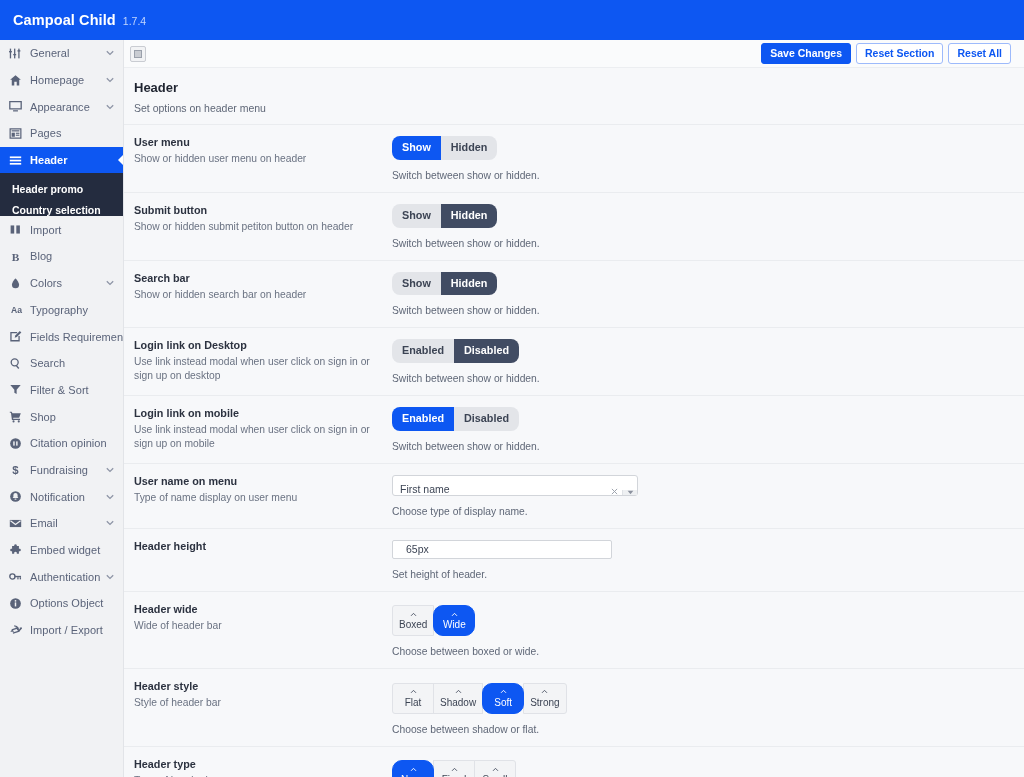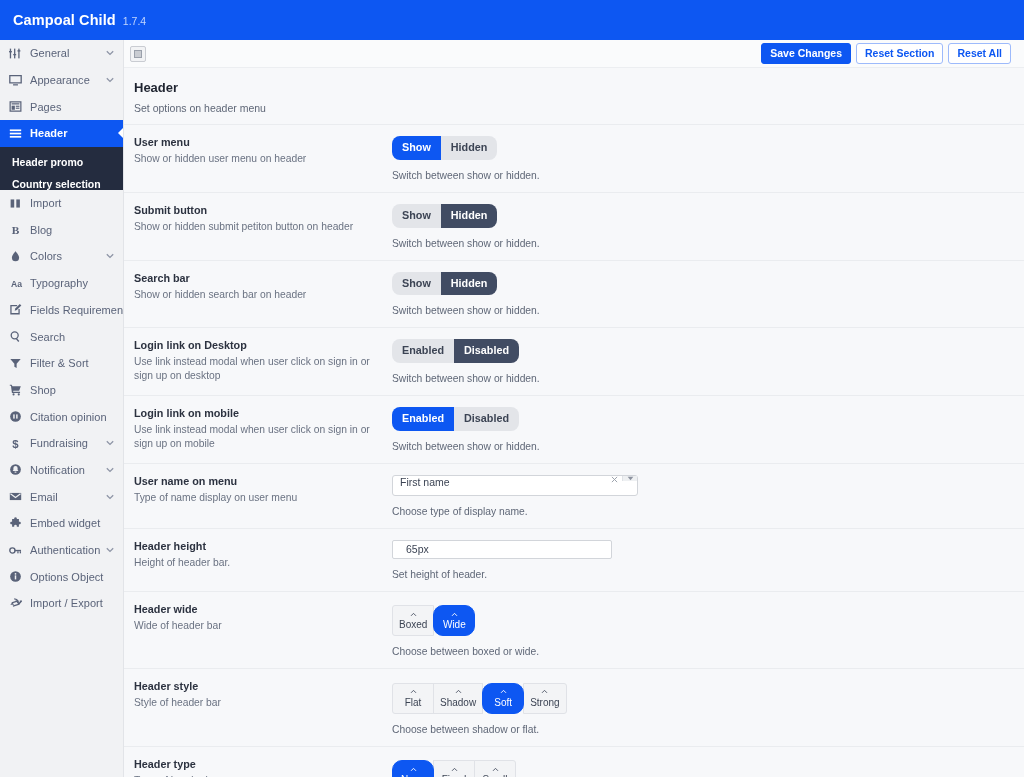--- a/index.html
+++ b/index.html
@@ -164,21 +164,21 @@
     background: #0d57f2; border-color: #0d57f2; position: relative; z-index: 2; border-radius: 10px;
   }
   .iseg-btn.on .iseg-lbl { color: #ffffff; }
   .iseg-btn.on .iseg-ico { color: #ffffff; }
 
   
   .select2 {
     width: 246px; height: 21px;
     border: 1px solid #d2d5da; border-radius: 3px;
     background: #ffffff;
-    display: flex; align-items: flex-start;
+    display: flex; align-items: flex-end;
   }
   .s2-val {
     flex: 1 1 auto; display: flex; align-items: center;
     padding-left: 7px; font-size: 10.5px; color: #3c4454;
   }
   .s2-clear {
     width: 16px; display: flex; align-items: center; justify-content: center;
     color: #9aa0ab; font-size: 10px; cursor: pointer;
   }
   .s2-arrow {
@@ -214,20 +214,33 @@
             <svg width="13" height="13" viewBox="0 0 16 16" fill="currentColor">
               <rect x="1" y="2" width="1.6" height="12"></rect>
               <rect x="0" y="5" width="3.6" height="1.6"></rect>
               <rect x="6.2" y="2" width="1.6" height="12"></rect>
               <rect x="5.2" y="8.6" width="3.6" height="1.6"></rect>
               <rect x="11.4" y="2" width="1.6" height="12"></rect>
               <rect x="10.4" y="4" width="3.6" height="1.6"></rect>
             </svg>
           </span>
           <span class="nav-label">General</span>
+          <span class="nav-chev">
+            <svg width="8" height="6" viewBox="0 0 8 6" fill="none" stroke="currentColor" stroke-width="1.3">
+              <path d="M0.8 1.2 4 4.4l3.2-3.2"></path>
+            </svg>
+          </span>
+        </div>
+        <div class="nav-item">
+          <span class="nav-ico">
+            <svg width="13" height="13" viewBox="0 0 16 16" fill="currentColor">
+              <path d="M8 1.6 1.4 7h2v7h3.1V9.6h3V14h3.1V7h2z"></path>
+            </svg>
+          </span>
+          <span class="nav-label">Homepage</span>
           <span class="nav-chev">
             <svg width="8" height="6" viewBox="0 0 8 6" fill="none" stroke="currentColor" stroke-width="1.3">
               <path d="M0.8 1.2 4 4.4l3.2-3.2"></path>
             </svg>
           </span>
         </div>
         <div class="nav-item">
           <span class="nav-ico">
             <svg width="13" height="13" viewBox="0 0 16 16" fill="currentColor">
               <path d="M1 2h14v9H1z" fill="none" stroke="currentColor" stroke-width="1.6"></path>
@@ -545,21 +558,20 @@
                   <path d="M0.6 1h6.8L4 5.2z"></path>
                 </svg>
               </span>
             </div>
             <div class="row-hint">Choose type of display name.</div>
           </div>
         </div>
         <div class="row">
           <div class="row-left">
             <div class="row-title">Header height</div>
-            <div class="row-desc">Height of header bar.</div>
           </div>
           <div class="row-right">
             <div class="text-input">
               <span>65px</span>
             </div>
             <div class="row-hint">Set height of header.</div>
           </div>
         </div>
         <div class="row">
           <div class="row-left">

